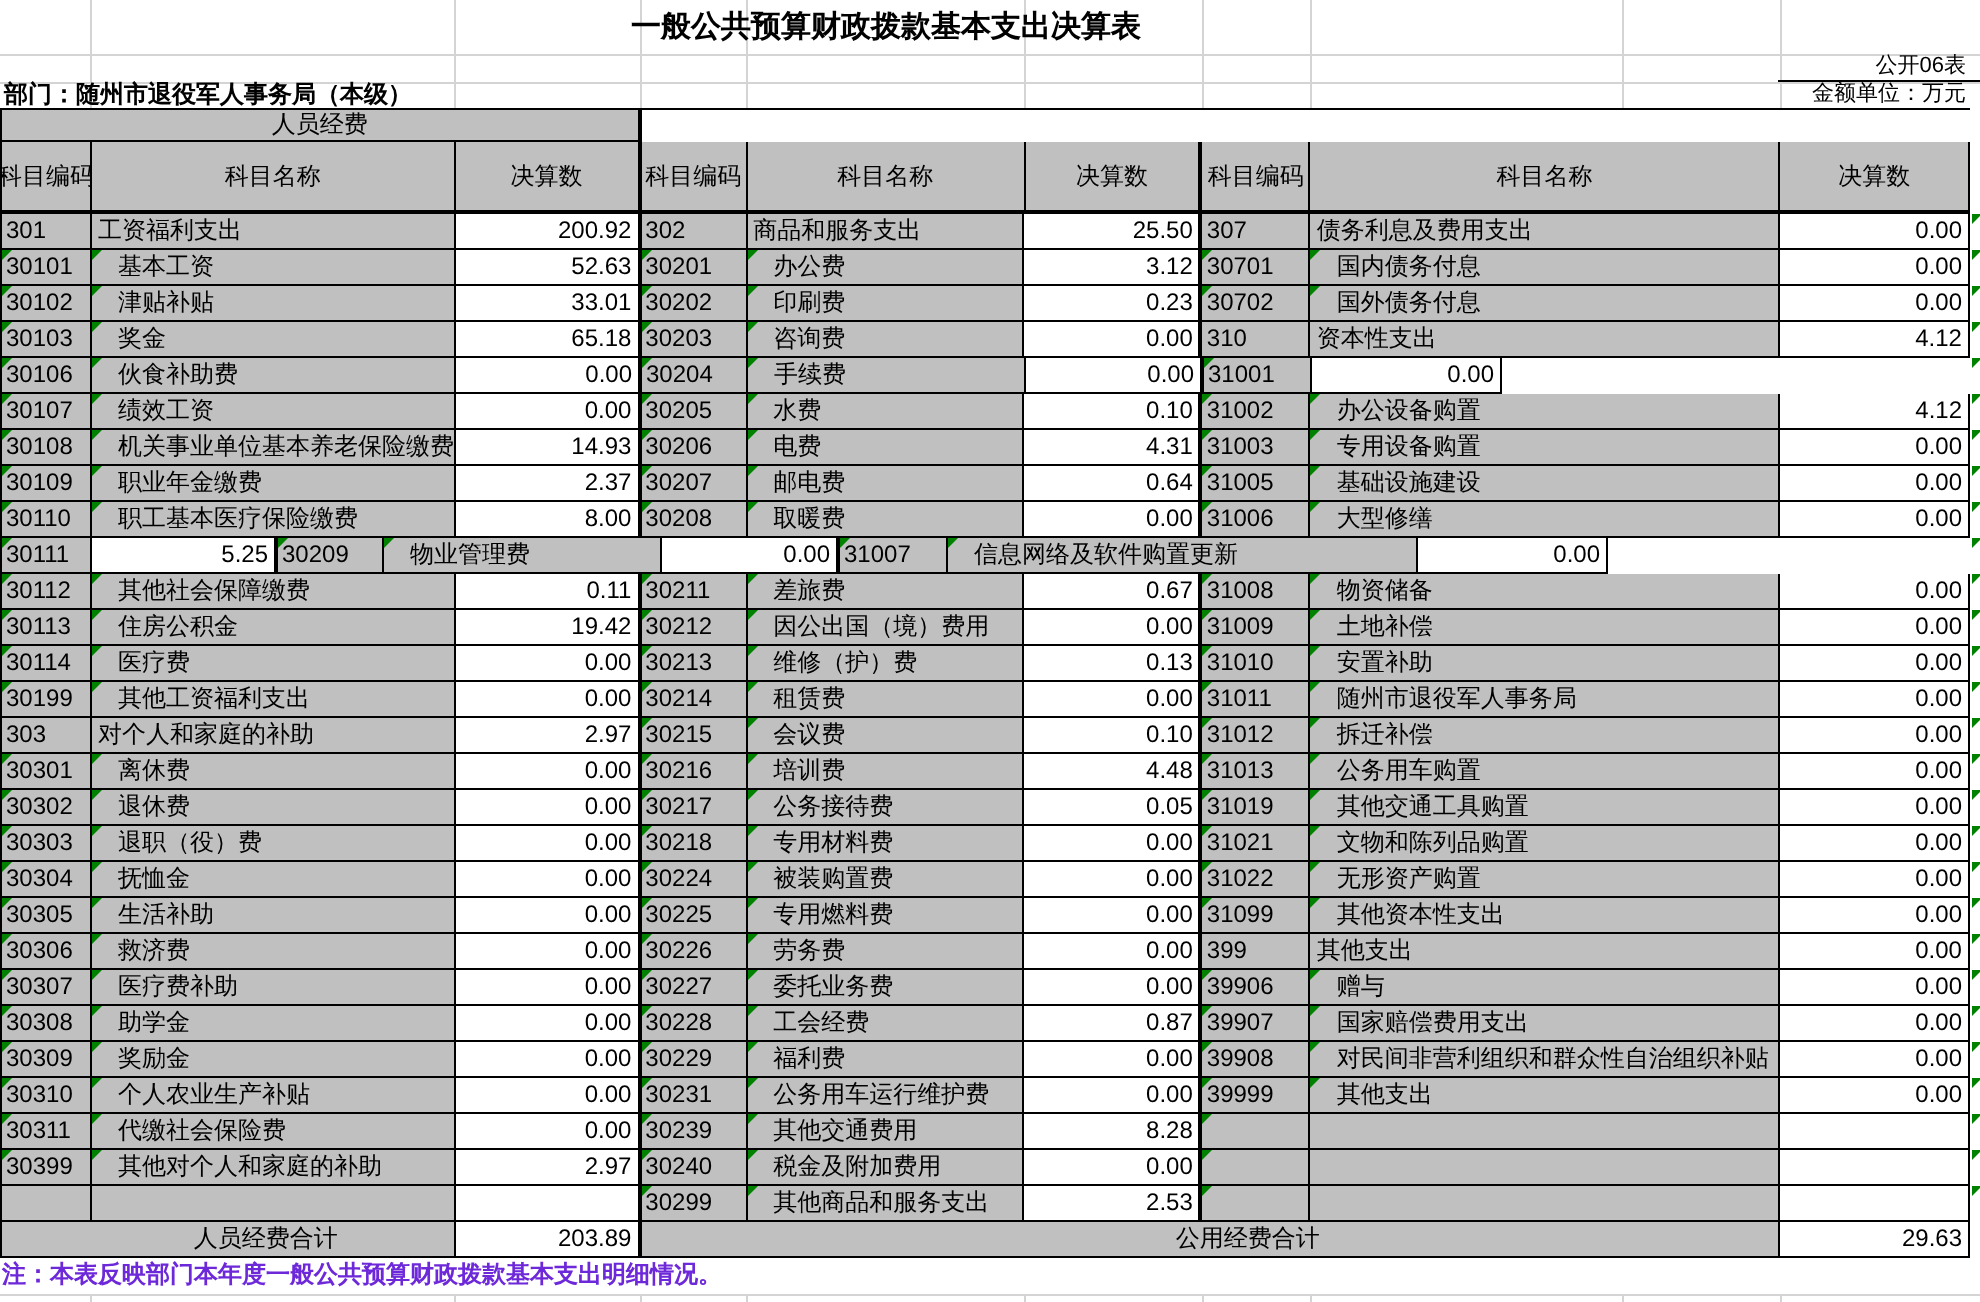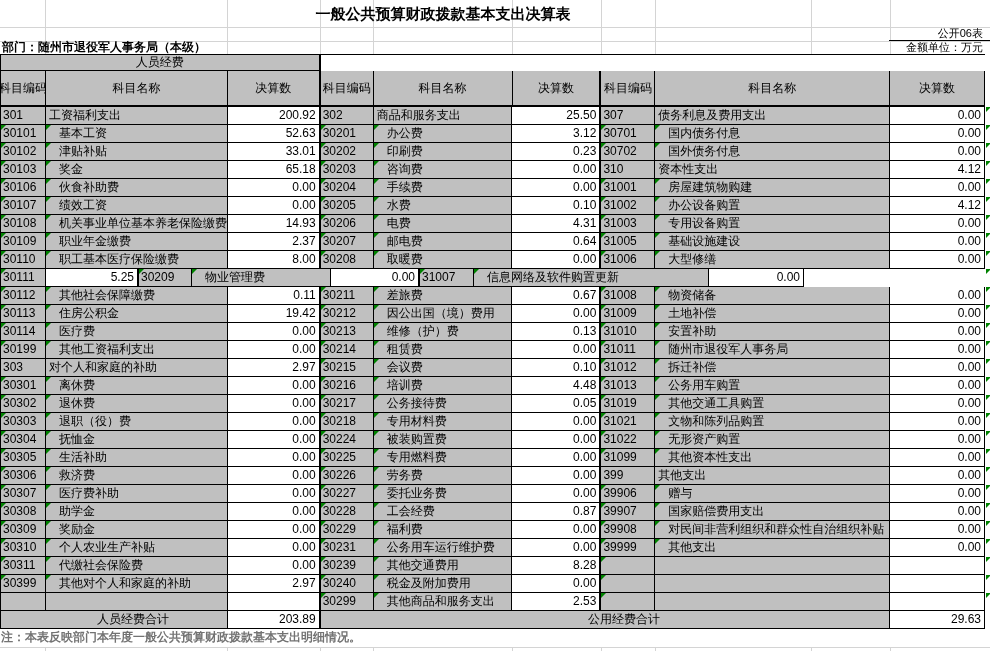--- a/index.html
+++ b/index.html
@@ -57,21 +57,21 @@
   .tl2 { width:570px; }
   .tv2 { width:95px; }
 
   
   .tri::before { content:""; position:absolute; left:0; top:0; width:0; height:0;
                  border-top:5px solid #008200; border-right:5px solid transparent; }
   .rtri { position:absolute; width:0; height:0;
           border-top:5px solid #008200; border-right:5px solid transparent; }
 
   .note { position:absolute; left:1px; top:629px; width:988px; height:18px; line-height:17px;
-          font-size:12px; font-weight:bold; color:#737373; }
+          font-size:12px; font-weight:bold; color:#6d28d9; }
 </style>
 </head>
 <body>
 
 <div id="page">
 
   <div id="grid-deco">
       <div class="vgrid" style="left: 45px; top: 0px; height: 54px;"></div>
       <div class="vgrid" style="left: 227px; top: 0px; height: 54px;"></div>
       <div class="vgrid" style="left: 320px; top: 0px; height: 54px;"></div>
@@ -168,21 +168,20 @@
           <div class="cell val white w-v3">4.12</div>
         </div>
         <div class="trow d-row">
           <div class="cell code w-c1 tri">30106</div>
           <div class="cell name w-n1 sub tri">伙食补助费</div>
           <div class="cell val white w-v1">0.00</div>
           <div class="cell code w-c2 tri">30204</div>
           <div class="cell name w-n2 sub tri">手续费</div>
           <div class="cell val white w-v2">0.00</div>
           <div class="cell code w-c3 tri">31001</div>
-          <div class="cell name w-n3 sub tri">房屋建筑物购建</div>
           <div class="cell val white w-v3">0.00</div>
         </div>
         <div class="trow d-row">
           <div class="cell code w-c1 tri">30107</div>
           <div class="cell name w-n1 sub tri">绩效工资</div>
           <div class="cell val white w-v1">0.00</div>
           <div class="cell code w-c2 tri">30205</div>
           <div class="cell name w-n2 sub tri">水费</div>
           <div class="cell val white w-v2">0.10</div>
           <div class="cell code w-c3 tri">31002</div>

